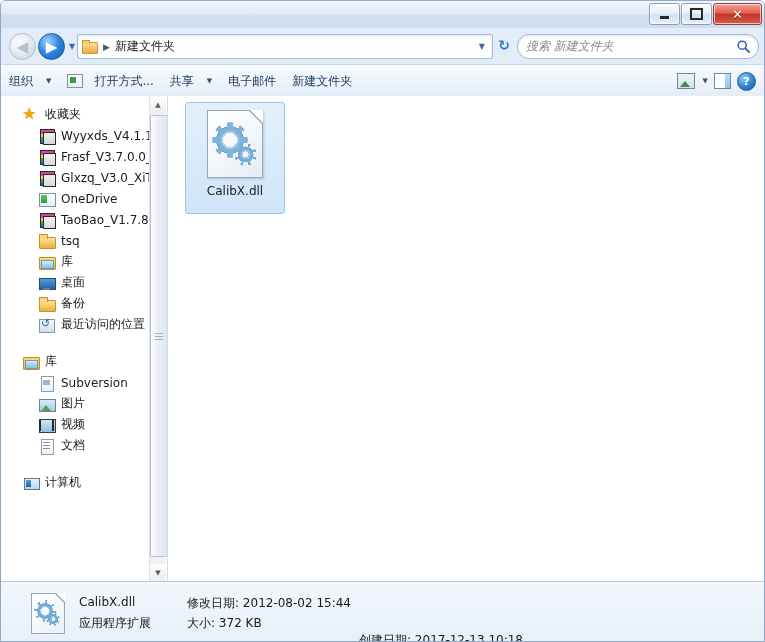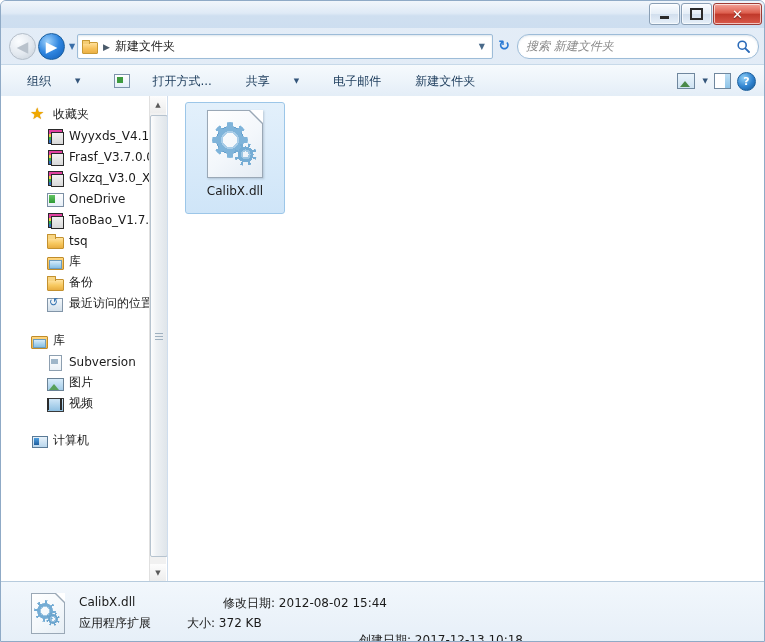--- a/index.html
+++ b/index.html
@@ -147,23 +147,23 @@
   
   #toolbar {
     position: absolute; left: 0; top: 63px;
     width: 765px; height: 32px;
     background: linear-gradient(180deg,#f6fafd 0%, #edf4fa 50%, #e3edf7 100%);
     border-top: 1px solid #c7d9e9;
     border-bottom: 1px solid #b7cbdd;
     display: flex; align-items: center;
   }
   .tbitem {
-    display: flex; align-items: center; gap: 22px;
+    display: flex; align-items: center; gap: 11px;
     font-size: 12px; color: #1a3a5a;
-    padding: 4px 8px; margin-left: 18px;
+    padding: 4px 8px; margin-left: 0;
     border-radius: 3px;
     white-space: nowrap;
   }
   .tb-caret { font-size: 7px; color: #33557a; margin-left: 2px; }
   .tb-openicon {
     width: 14px; height: 12px;
     background: linear-gradient(180deg,#ffffff,#e4eef8);
     border: 1px solid #7d93ab;
     position: relative;
     flex: none;
@@ -219,21 +219,20 @@
     position: absolute; left: 0; top: 0;
     width: 166px; height: 485px;
     background: #ffffff;
     border-right: 1px solid #cfdded;
     overflow: hidden;
   }
   #navlist {
     position: absolute; left: 0; top: 0;
     width: 172px; height: 485px;
     overflow: hidden;
-    margin-left: 8px;
   }
   .navgroup-head {
     display: flex; align-items: center; gap: 6px;
     height: 21px; padding-left: 22px;
     font-size: 12px; color: #1a1a1a; font-weight: normal;
     white-space: nowrap;
   }
   .navitem {
     display: flex; align-items: center; gap: 6px;
     height: 21px; padding-left: 38px;
@@ -587,21 +586,21 @@
       #6aa4cd 225deg 241deg, transparent 241deg 270deg,
       #6aa4cd 270deg 286deg, transparent 286deg 315deg,
       #6aa4cd 315deg 331deg, transparent 331deg 360deg);
     -webkit-mask: radial-gradient(circle, transparent 0 3.5px, #000 3.5px 7px, transparent 7px);
             mask: radial-gradient(circle, transparent 0 3.5px, #000 3.5px 7px, transparent 7px);
   }
 
   .st-line { position: absolute; font-size: 12px; color: #1a1a1a; white-space: nowrap; }
   #st-name     { left: 78px; top: 13px; }
   #st-type     { left: 78px; top: 33px; }
-  #st-modlabel { left: 186px; top: 13px; margin-left: 36px; }
+  #st-modlabel { left: 186px; top: 13px; }
   #st-sizelabel{ left: 186px; top: 33px; }
   #st-credate  { left: 358px; top: 13px; margin-top: 37px; }
 </style>
 </head>
 <body>
 
 <div id="window">
 
   <div id="titlebar">
     <div id="winbuttons">
@@ -716,20 +715,24 @@
         </div>
         <div class="navitem">
           <span class="ic ic-folder"></span>
           <span class="navlabel">tsq</span>
         </div>
         <div class="navitem">
           <span class="ic ic-lib"></span>
           <span class="navlabel">库</span>
         </div>
         <div class="navitem">
+          <span class="ic ic-desktop"></span>
+          <span class="navlabel">桌面</span>
+        </div>
+        <div class="navitem">
           <span class="ic ic-folder"></span>
           <span class="navlabel">备份</span>
         </div>
         <div class="navitem">
           <span class="ic ic-recent"></span>
           <span class="navlabel">最近访问的位置</span>
         </div>
 
         <div class="navspacer"></div>
 
@@ -742,20 +745,24 @@
           <span class="ic ic-doc"></span>
           <span class="navlabel">Subversion</span>
         </div>
         <div class="navitem">
           <span class="ic ic-picture"></span>
           <span class="navlabel">图片</span>
         </div>
         <div class="navitem">
           <span class="ic ic-video"></span>
           <span class="navlabel">视频</span>
+        </div>
+        <div class="navitem">
+          <span class="ic ic-docs"></span>
+          <span class="navlabel">文档</span>
         </div>
 
         <div class="navspacer"></div>
 
         <div class="navgroup-head">
           <span class="ic ic-computer"></span>
           <span>计算机</span>
         </div>
 
       </div>

